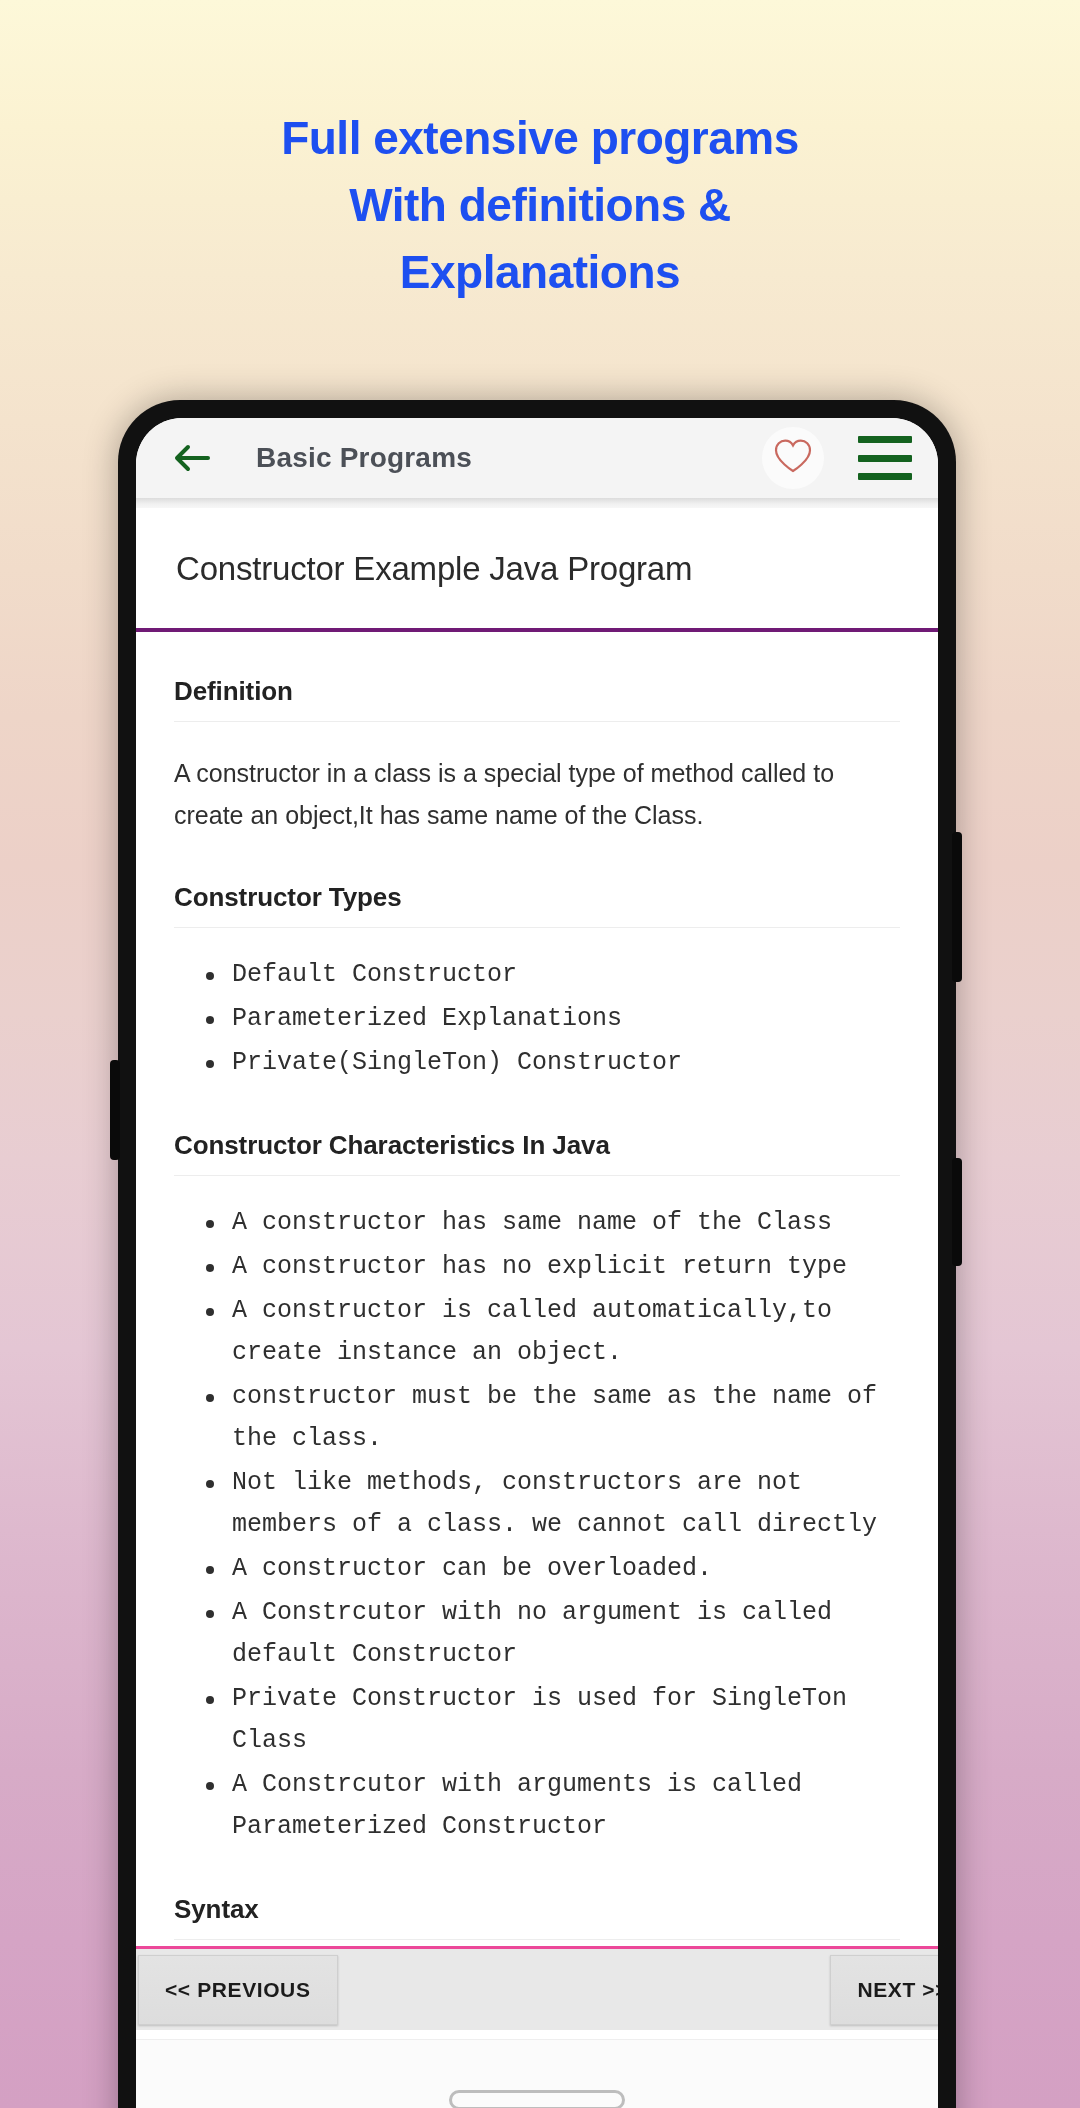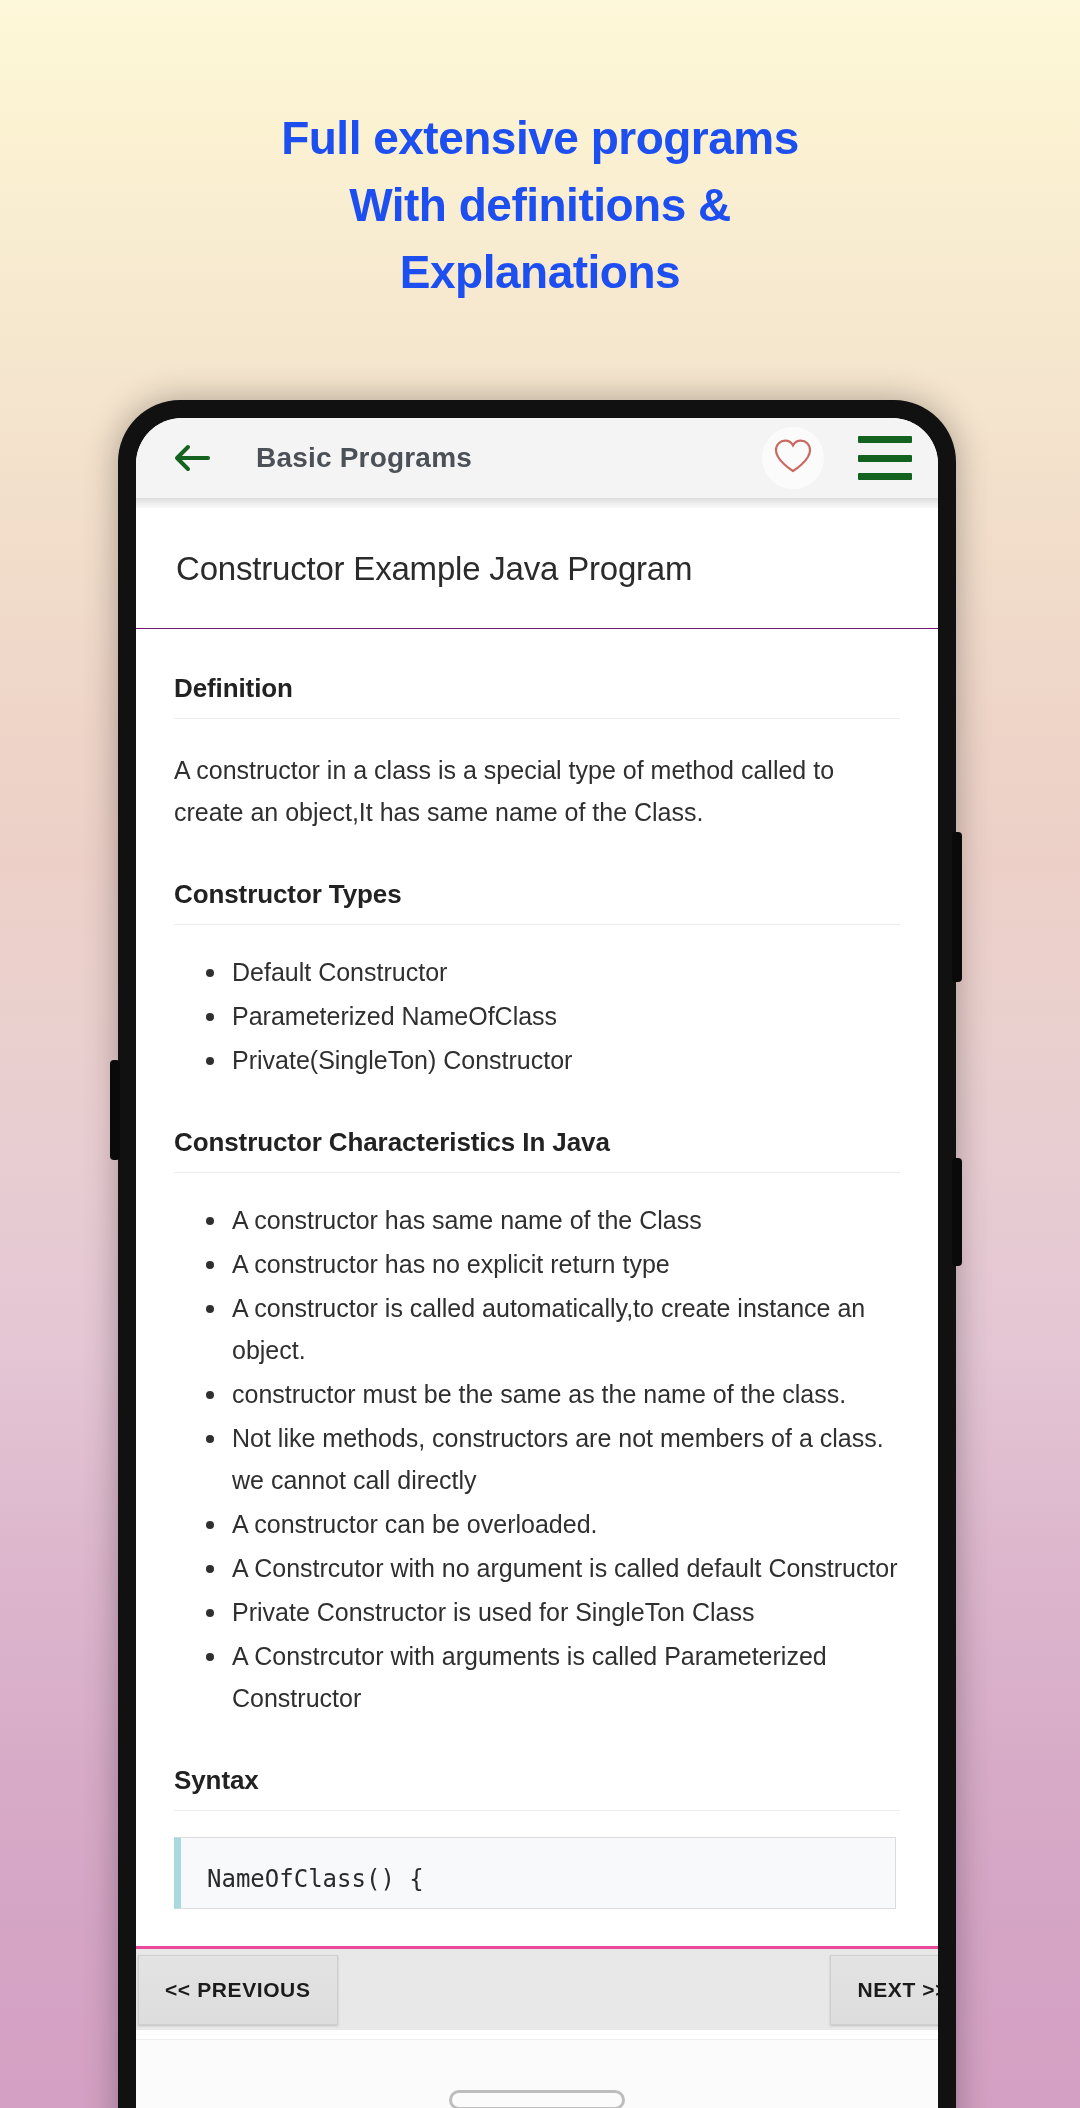--- a/index.html
+++ b/index.html
@@ -124,21 +124,21 @@
     position: relative;
     background: #ffffff;
     padding: 0 0 0 0;
     height: 1522px;
     overflow: hidden;
   }
   .doc-title {
     font-size: 33px;
     color: #2b2b2b;
     padding: 42px 40px 40px 40px;
-    border-bottom: 1px solid #701a75;
+    border-bottom: 4px solid #701a75;
     letter-spacing: -0.2px;
   }
   .body-pad { padding: 0 38px; }
 
   h3.section {
     font-size: 26px;
     font-weight: bold;
     color: #222222;
     margin: 46px 0 0 0;
     padding: 0 0 14px 0;
@@ -157,20 +157,21 @@
     margin: 26px 0 0 0;
     padding-left: 58px;
     list-style: none;
   }
   ul.bullets li {
     position: relative;
     font-size: 25px;
     color: #2f2f2f;
     line-height: 42px;
     margin-bottom: 2px;
+    font-family: Liberation Mono, monospace;
   }
   ul.bullets li::before {
     content: "";
     position: absolute;
     left: -26px;
     top: 18px;
     width: 8px; height: 8px;
     background: #2f2f2f;
     border-radius: 50%;
   }
@@ -286,21 +287,21 @@
       <div class="doc-title">Constructor Example Java Program</div>
 
       <div class="body-pad">
 
         <h3 class="section first">Definition</h3>
         <p class="para">A constructor in a class is a special type of method called to create an object,It has same name of the Class.</p>
 
         <h3 class="section">Constructor Types</h3>
         <ul class="bullets">
           <li>Default Constructor</li>
-          <li>Parameterized NameOfClass</li>
+          <li>Parameterized Explanations</li>
           <li>Private(SingleTon) Constructor</li>
         </ul>
 
         <h3 class="section">Constructor Characteristics In Java</h3>
         <ul class="bullets">
           <li>A constructor has same name of the Class</li>
           <li>A constructor has no explicit return type</li>
           <li>A constructor is called automatically,to create instance an object.</li>
           <li>constructor must be the same as the name of the class.</li>
           <li>Not like methods, constructors are not members of a class. we cannot call directly</li>

